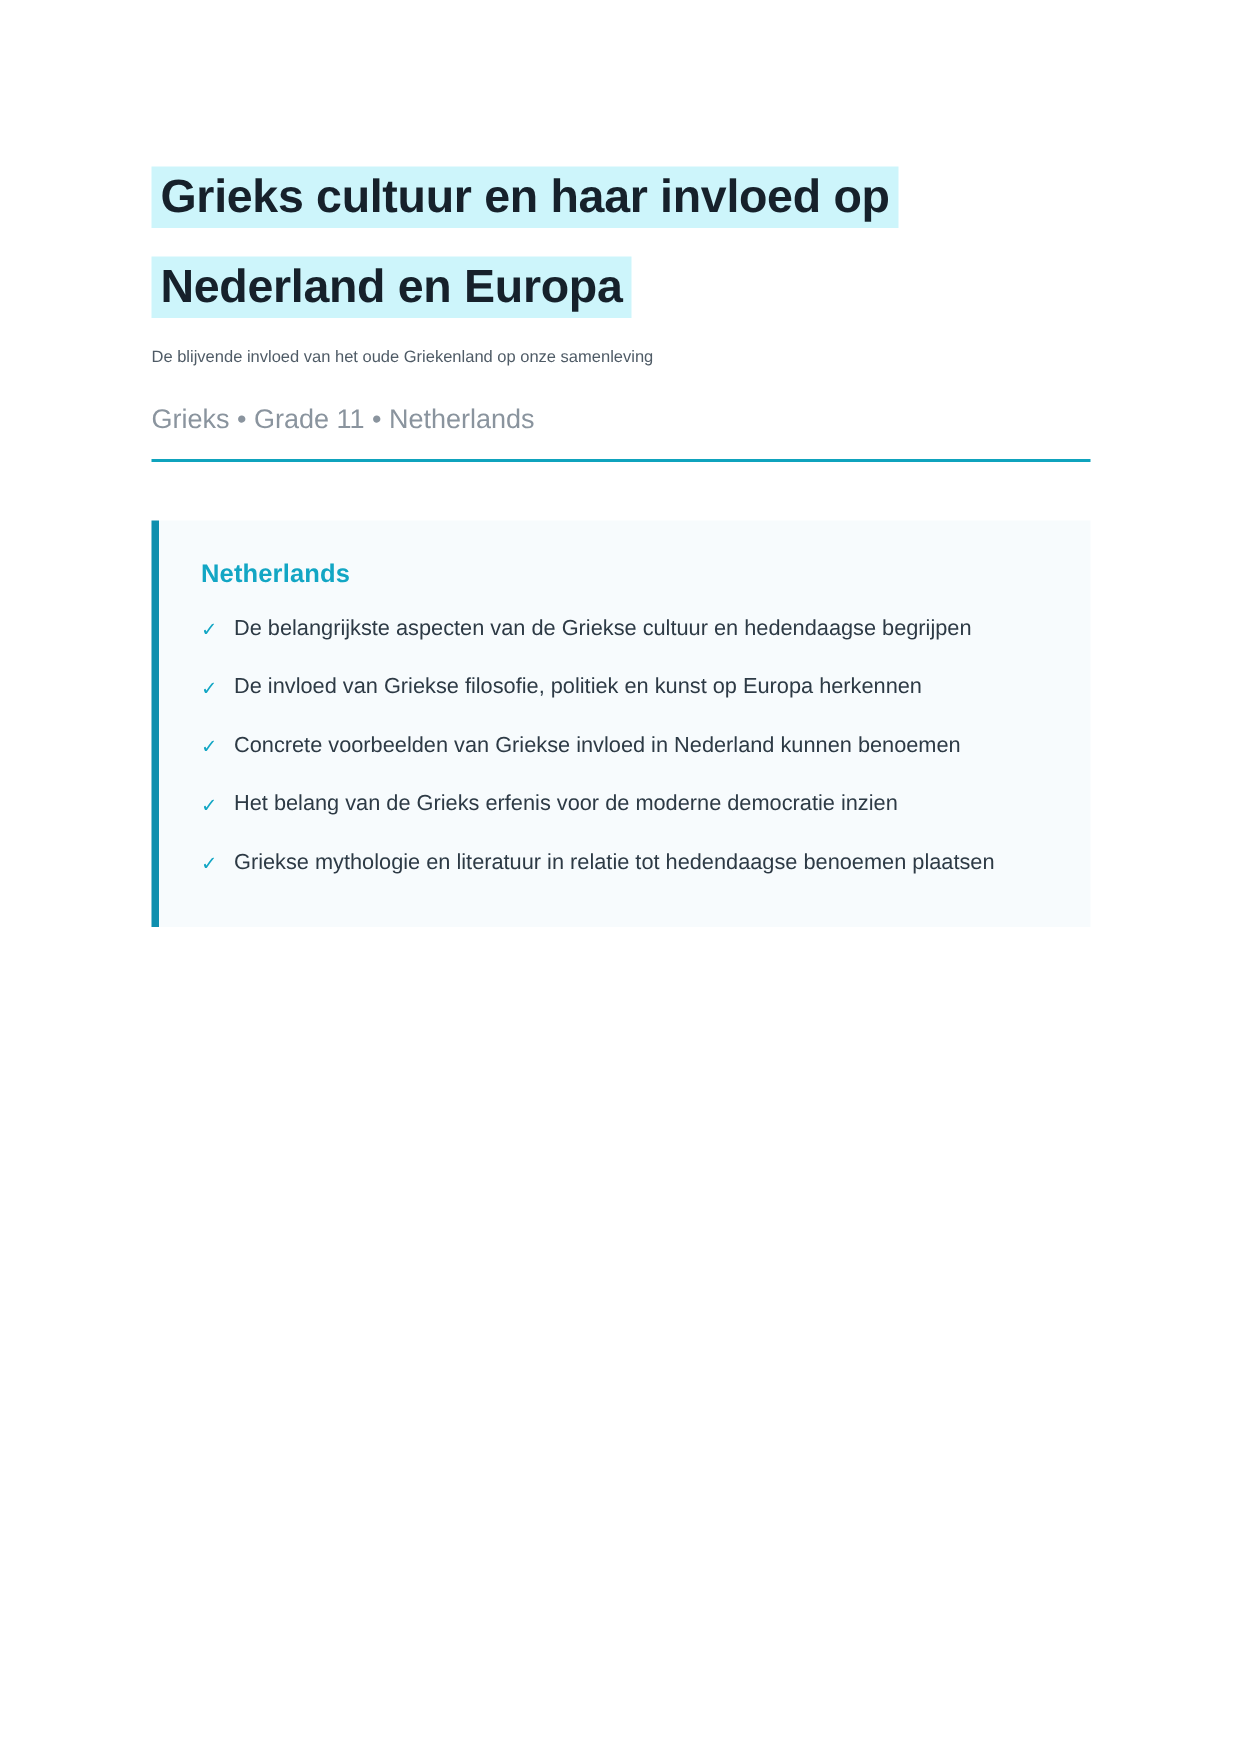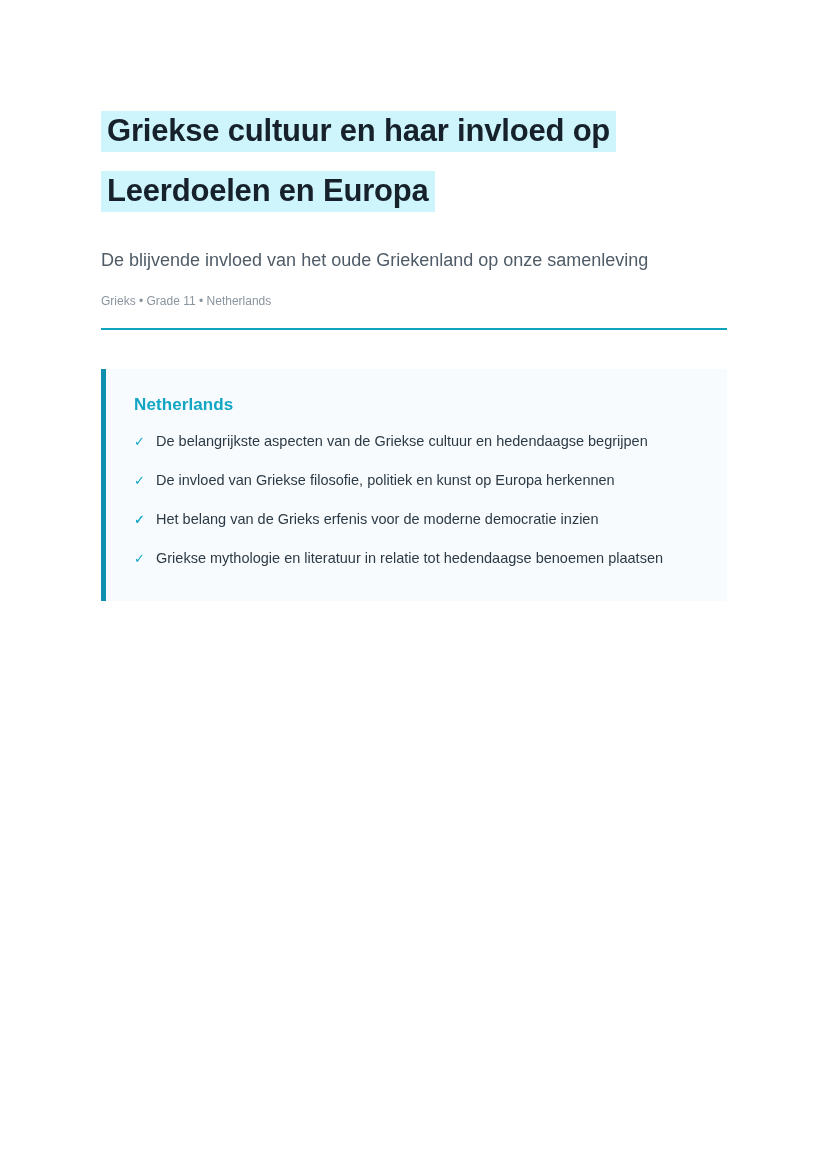--- a/index.html
+++ b/index.html
@@ -43,30 +43,30 @@
     padding: 0;
   }
   .doc-title .hl {
     background: #cdf5fb;
     padding: 2px 6px 4px 6px;
     box-decoration-break: clone;
     -webkit-box-decoration-break: clone;
   }
 
   .doc-subtitle {
-    margin: 28px 0 0 0;
-    font-size: 18px;
+    margin: 6px 0 0 0;
+    font-size: 11px;
     line-height: 22px;
     color: #4f5b66;
     font-weight: normal;
   }
 
   .doc-meta {
     margin: 21px 0 0 0;
-    font-size: 12px;
+    font-size: 18px;
     line-height: 18px;
     color: #8a949e;
   }
 
   .divider {
     margin-top: 18px;
     width: 626px;
     height: 2px;
     background: #0fa3bd;
   }
@@ -109,22 +109,22 @@
     line-height: 25px;
   }
 </style>
 </head>
 <body>
 
 <div class="page">
   <div class="content">
 
     <h1 class="doc-title">
-      <span class="hl">Griekse cultuur en haar invloed op</span><br>
-      <span class="hl">Leerdoelen en Europa</span>
+      <span class="hl">Grieks cultuur en haar invloed op</span><br>
+      <span class="hl">Nederland en Europa</span>
     </h1>
 
     <p class="doc-subtitle">De blijvende invloed van het oude Griekenland op onze samenleving</p>
 
     <p class="doc-meta">Grieks • Grade 11 • Netherlands</p>
 
     <div class="divider"></div>
 
     <section class="goals-card">
       <h2 class="goals-title">Netherlands</h2>
@@ -132,20 +132,21 @@
         <li>
           <span class="check">✓</span>
           <span>De belangrijkste aspecten van de Griekse cultuur en hedendaagse begrijpen</span>
         </li>
         <li>
           <span class="check">✓</span>
           <span>De invloed van Griekse filosofie, politiek en kunst op Europa herkennen</span>
         </li>
         <li>
           <span class="check">✓</span>
+          <span>Concrete voorbeelden van Griekse invloed in Nederland kunnen benoemen</span>
         </li>
         <li>
           <span class="check">✓</span>
           <span>Het belang van de Grieks erfenis voor de moderne democratie inzien</span>
         </li>
         <li>
           <span class="check">✓</span>
           <span>Griekse mythologie en literatuur in relatie tot hedendaagse benoemen plaatsen</span>
         </li>
       </ul>

